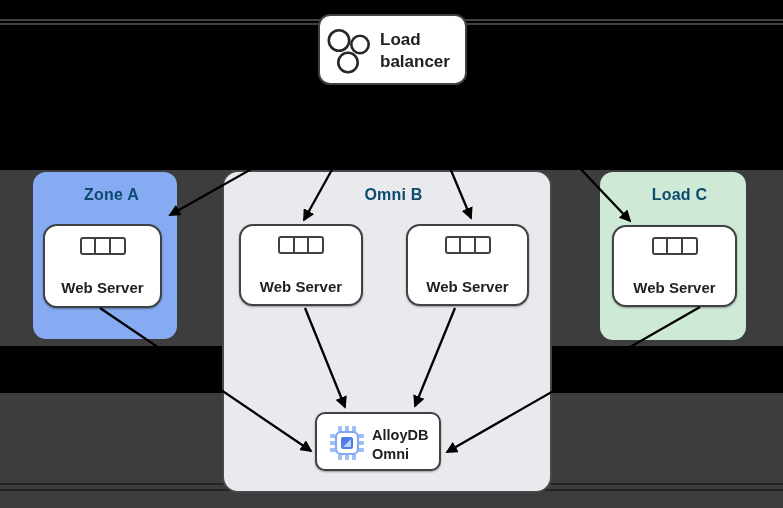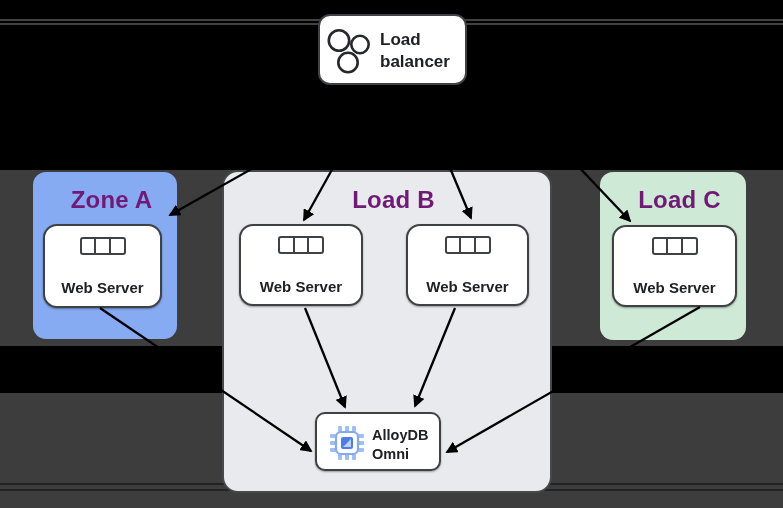--- a/index.html
+++ b/index.html
@@ -8,21 +8,21 @@
   .abs{position:absolute;}
   
   .stripe{position:absolute;left:0;width:783px;}
   .stripe-black{background:#000;}
   .stripe-gray{background:#3d3d3d;}
   .hline{position:absolute;left:0;width:783px;}
   
   .zone{position:absolute;border-radius:13px;}
   .zone-b{border:2px solid #46484c;border-radius:16px;box-sizing:border-box;}
   .zone-title{position:absolute;top:14px;left:13px;right:0;text-align:center;
-              font-size:24px;font-weight:700;color:#701a75;letter-spacing:.2px;}
+              font-size:16px;font-weight:700;color:#0c4a6e;letter-spacing:.2px;}
   
   .node{position:absolute;background:#fff;border:2px solid #3f4245;border-radius:14px;
         box-sizing:border-box;box-shadow:0 1px 2px rgba(0,0,0,.35);}
   .ws{display:flex;flex-direction:column;align-items:center;justify-content:center;gap:24px;}
   .ws-label{font-size:15px;font-weight:700;color:#202124;}
   
   .rack{width:42px;height:14px;border:2px solid #3f4245;border-radius:3px;
         background:#fff;display:flex;box-sizing:content-box;}
   .rack span{flex:1;border-right:2px solid #3f4245;}
   .rack span:last-child{border-right:none;}
@@ -59,21 +59,21 @@
       <div class="rack">
           <span></span>
           <span></span>
           <span></span>
         </div>
       <div class="ws-label">Web Server</div>
     </div>
   </div>
 
   <div class="zone zone-b" style="left: 222px; top: 170px; width: 330px; height: 323px; background-color: rgb(233, 234, 237);">
-    <div class="zone-title">Load B</div>
+    <div class="zone-title">Omni B</div>
     <div class="node ws" style="left:15px;top:52px;width:124px;height:82px;">
       <div class="rack">
           <span></span>
           <span></span>
           <span></span>
         </div>
       <div class="ws-label">Web Server</div>
     </div>
     <div class="node ws" style="left:182px;top:52px;width:123px;height:82px;">
       <div class="rack">

